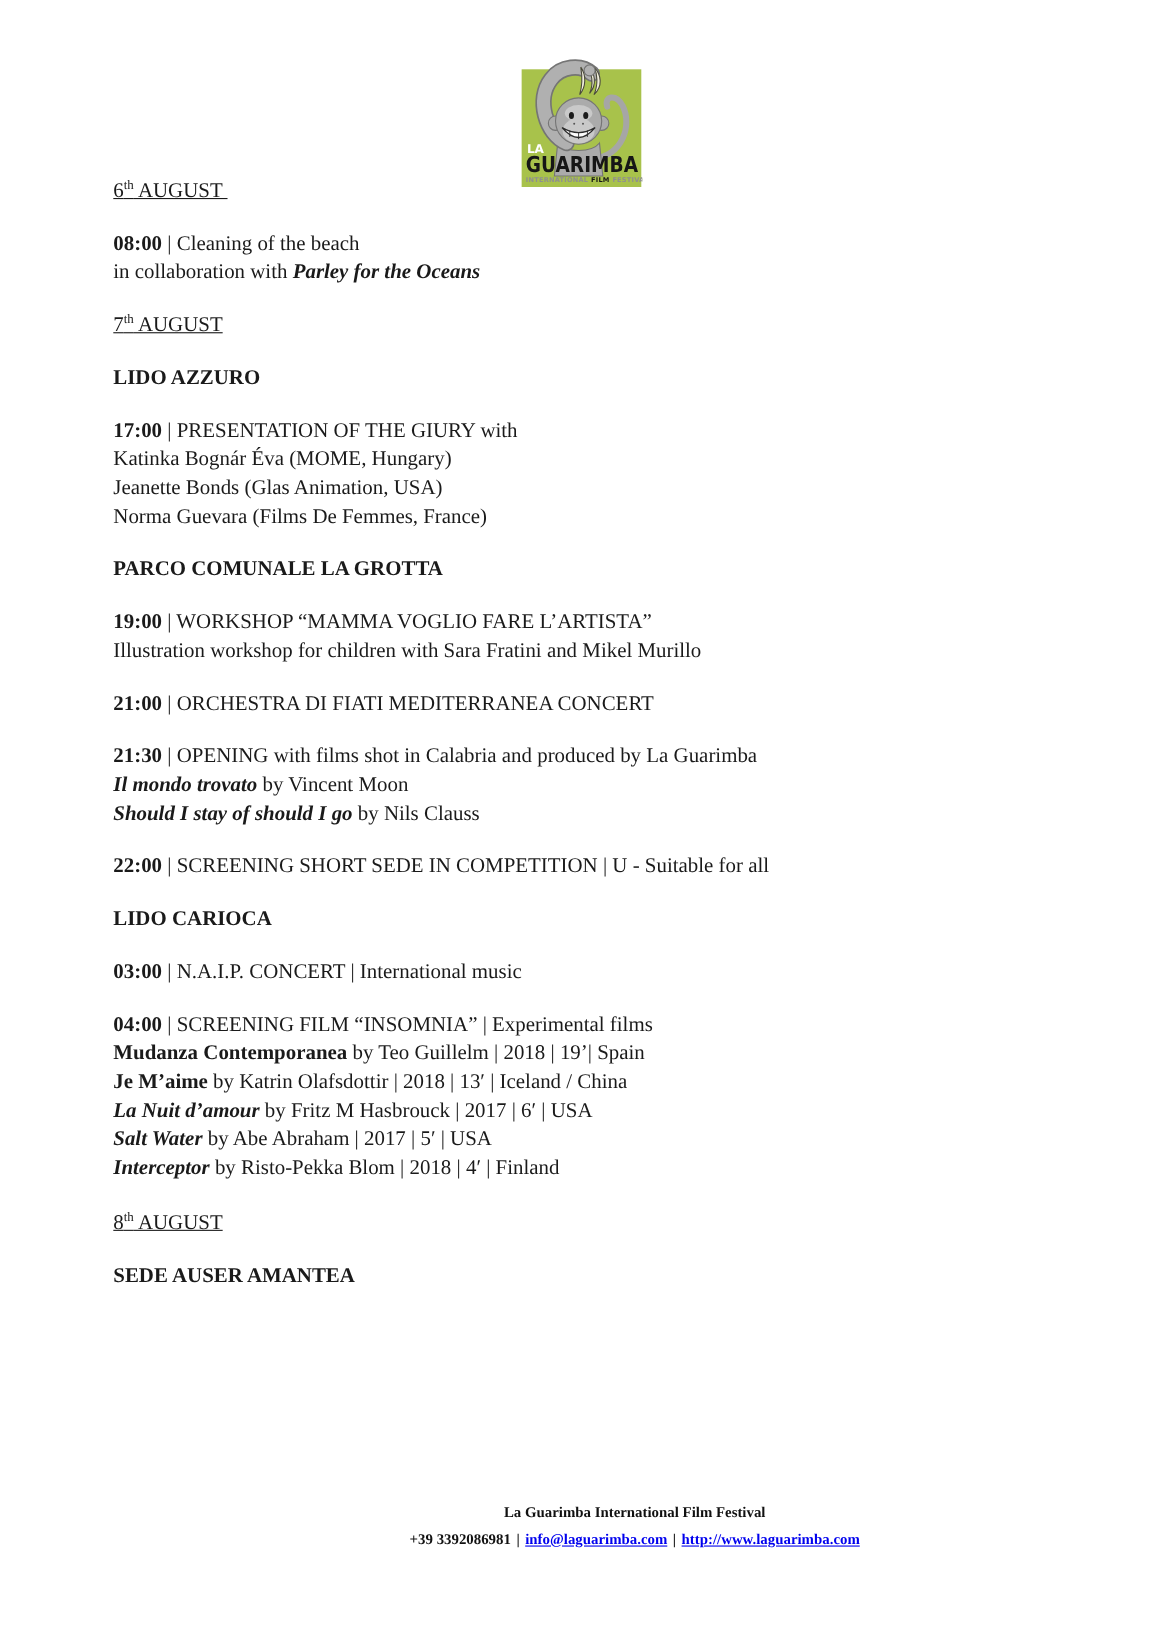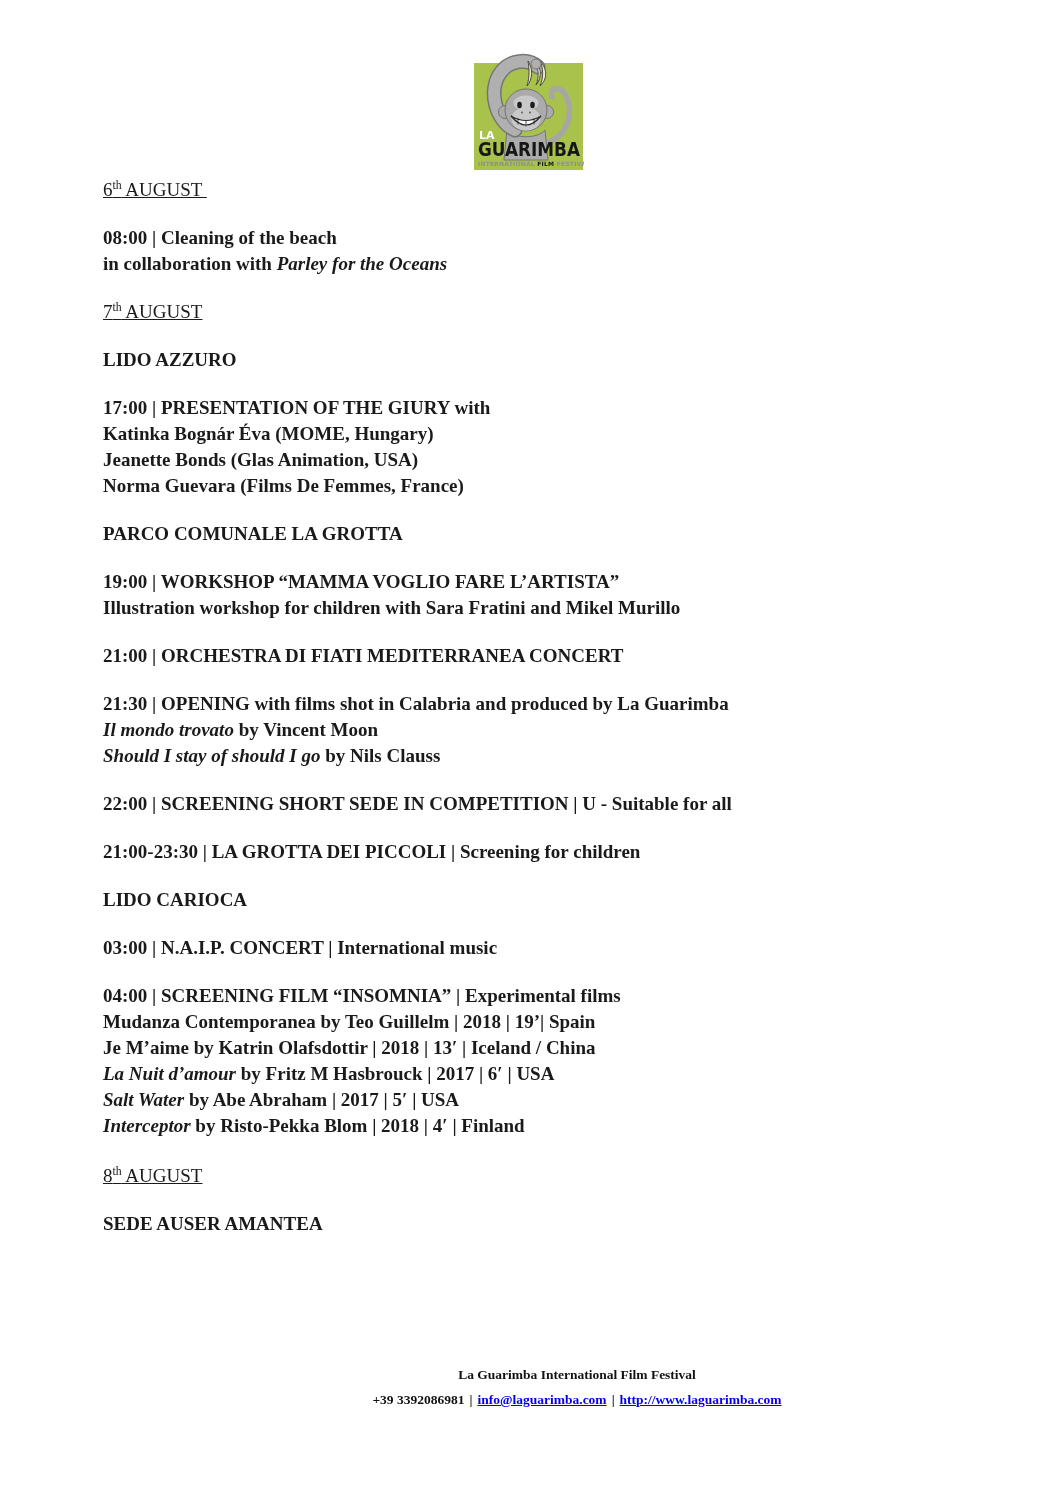--- a/index.html
+++ b/index.html
@@ -2,28 +2,28 @@
 <html><head>
 <meta charset="utf-8">
 <style>
   html,body{margin:0;padding:0;}
   body{
     width:1058px;height:1497px;background:#ffffff;position:relative;overflow:hidden;
     font-family:"Liberation Serif","DejaVu Serif",serif;color:#1a1a1a;
   }
   .logo-wrap{position:absolute;top:46px;left:50%;transform:translateX(-50%);text-align:right;}
   .content{
-    position:absolute;left:103px;top:177px;width:900px;
+    position:absolute;left:103px;top:161px;width:900px;
     font-size:19px;line-height:26px;
   }
   .block{margin-bottom:22px;}
   .block.gap-before{margin-top:24px;}
   .venue{font-weight:bold;white-space:nowrap;}
   .line{white-space:nowrap;}
-  .seg-n{font-weight:bold;font-style:normal;}
+  .seg-n{font-weight:normal;font-style:normal;}
   .seg-b{font-weight:bold;}
   .seg-bi{font-weight:bold;font-style:italic;}
   .date-underline{text-decoration:underline;white-space:pre;}
   sup.ordinal{font-size:.62em;vertical-align:super;line-height:0;}
   .footer{
     position:absolute;top:1362px;left:0;width:100%;text-align:center;
     font-size:13.5px;line-height:25px;font-weight:bold;color:#111;padding-left:48px;
   }
   .footer a{text-decoration:underline;cursor:pointer;}
   .fsep{padding:0 5px;}
@@ -91,23 +91,20 @@
         <div class="line"><span class="seg-b">21:00</span><span class="seg-n"> | ORCHESTRA DI FIATI MEDITERRANEA CONCERT</span></div>
       </div>
       <div class="block">
         <div class="line"><span class="seg-b">21:30</span><span class="seg-n"> | OPENING with films shot in Calabria and produced by La Guarimba</span></div>
         <div class="line"><span class="seg-bi">Il mondo trovato</span><span class="seg-n"> by Vincent Moon</span></div>
         <div class="line"><span class="seg-bi">Should I stay of should I go</span><span class="seg-n"> by Nils Clauss</span></div>
       </div>
       <div class="block">
         <div class="line"><span class="seg-b">22:00</span><span class="seg-n"> | SCREENING SHORT SEDE IN COMPETITION | U - Suitable for all</span></div>
       </div>
-      <div class="block">
-        <div class="line"><span class="seg-b">21:00-23:30</span><span class="seg-n"> | LA GROTTA DEI PICCOLI | Screening for children</span></div>
-      </div>
       <div class="block venue">LIDO CARIOCA</div>
       <div class="block">
         <div class="line"><span class="seg-b">03:00</span><span class="seg-n"> | N.A.I.P. CONCERT | International music</span></div>
       </div>
       <div class="block">
         <div class="line"><span class="seg-b">04:00</span><span class="seg-n"> | SCREENING FILM “INSOMNIA” | Experimental films</span></div>
         <div class="line"><span class="seg-b">Mudanza Contemporanea</span><span class="seg-n"> by Teo Guillelm | 2018 | 19’| Spain</span></div>
         <div class="line"><span class="seg-b">Je M’aime</span><span class="seg-n"> by Katrin Olafsdottir | 2018 | 13′ | Iceland / China</span></div>
         <div class="line"><span class="seg-bi">La Nuit d’amour</span><span class="seg-n"> by Fritz M Hasbrouck | 2017 | 6′ | USA</span></div>
         <div class="line"><span class="seg-bi">Salt Water</span><span class="seg-n"> by Abe Abraham | 2017 | 5′ | USA</span></div>

